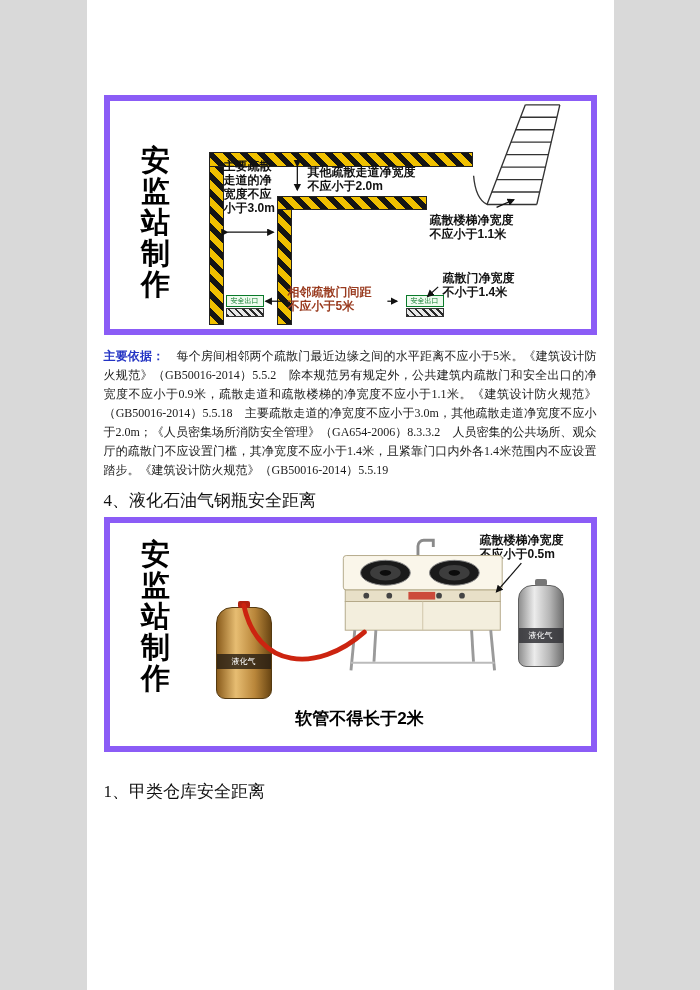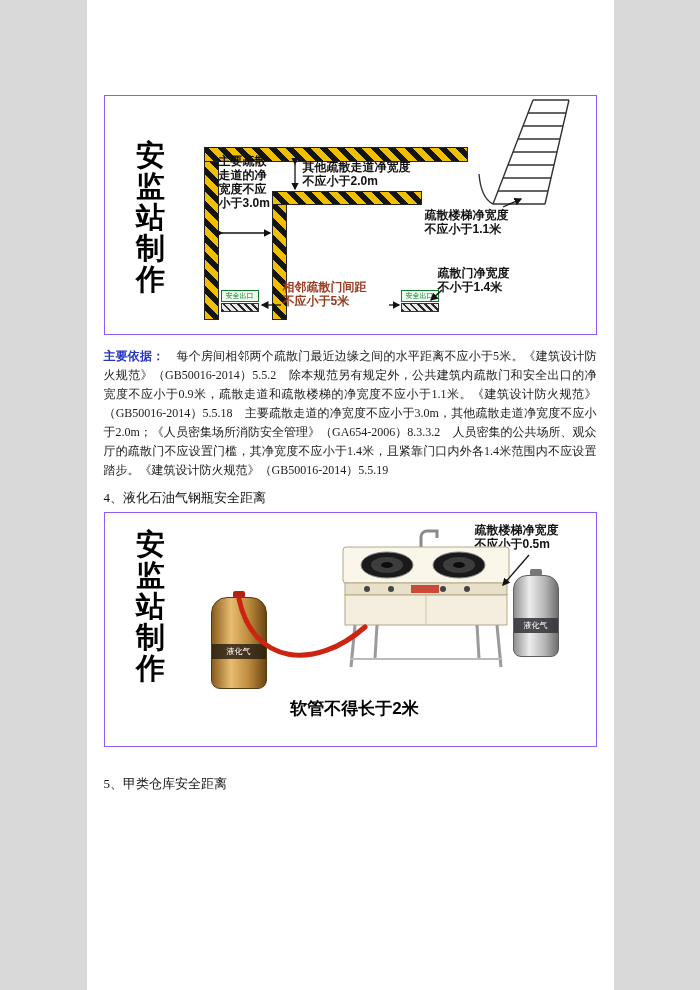--- a/index.html
+++ b/index.html
@@ -1,21 +1,21 @@
 <!DOCTYPE html>
 <html><head>
 <meta charset="utf-8">
 <style>
   * { margin:0; padding:0; box-sizing:border-box; }
   html,body { width:100%; }
   body { background:#d9d9d9; font-family:"Liberation Serif", serif; }
   .page { width:527px; margin:0 auto; background:#ffffff; min-height:990px; padding:95px 17px 60px; }
 
   
-  .diagram { position:relative; width:493px; border:1px solid #8b5cf6; background:#fff; overflow:hidden; }
+  .diagram { position:relative; width:493px; border:6px solid #8b5cf6; background:#fff; overflow:hidden; }
   #d1 { height:240px; }
   #d2 { height:235px; margin-top:0; }
   .vtitle { position:absolute; width:36px; font-size:29px; line-height:31px; font-weight:bold;
             text-align:center; word-break:break-all; color:#000; font-family:"Liberation Serif", serif; }
   #d1 .vtitle { left:28px; top:44px; }
   #d2 .vtitle { left:28px; top:16px; }
   .stripe { position:absolute; background:repeating-linear-gradient(45deg,#f0c000 0 6px,#141414 6px 12px);
             outline:1px solid #222; }
   .dlabel { position:absolute; font-family:"Liberation Sans", sans-serif; font-weight:bold;
             font-size:12px; line-height:14px; white-space:pre-line; color:#111; }
@@ -42,21 +42,21 @@
   .cyl-band { position:absolute; top:40%; left:0; right:0; height:15px; color:#fff;
               font-size:8px; line-height:15px; text-align:center;
               font-family:"Liberation Sans", sans-serif; background:rgba(40,30,20,.82);margin-top:10px; }
   .cyl-right .cyl-band { background:rgba(50,50,55,.85); }
   .hose-label { position:absolute; left:140px; top:184px; width:220px; text-align:center;
                 font-family:"Liberation Sans", sans-serif; font-weight:bold; font-size:17px; color:#000; }
 
   
   .para { margin-top:12px; font-size:12px; line-height:19px; text-align:justify; color:#1a1a1a; }
   .lead { color:#2333c4; font-weight:bold; }
-  .heading { font-size:13px; font-weight:normal; margin:9px 0 5px; color:#111; }
+  .heading { font-size:17px; font-weight:normal; margin:9px 0 5px; color:#111; }
   .heading-last { margin-top:28px; }
 </style>
 </head>
 <body>
 
 <div class="page">
 
   <figure class="diagram" id="d1">
     <div class="vtitle">安监站制作</div>
 
@@ -160,15 +160,15 @@
         <line x1="246" y1="146" x2="396" y2="146" stroke="#bbb" stroke-width="2"></line>
       </g>
       <path d="M134 86 C148 152, 210 158, 260 114" stroke="#cc2410" stroke-width="5" fill="none" stroke-linecap="round"></path>
       <line x1="424" y1="42" x2="398" y2="72" stroke="#111" stroke-width="1.3" marker-end="url(#arr2)"></line>
     </svg>
 
     <div class="hose-label">软管不得长于2米</div>
   </figure>
 
 
-  <h3 class="heading heading-last">5、甲类仓库安全距离</h3>
+  <h3 class="heading heading-last">1、甲类仓库安全距离</h3>
 
 </div>
 
 </body></html>

